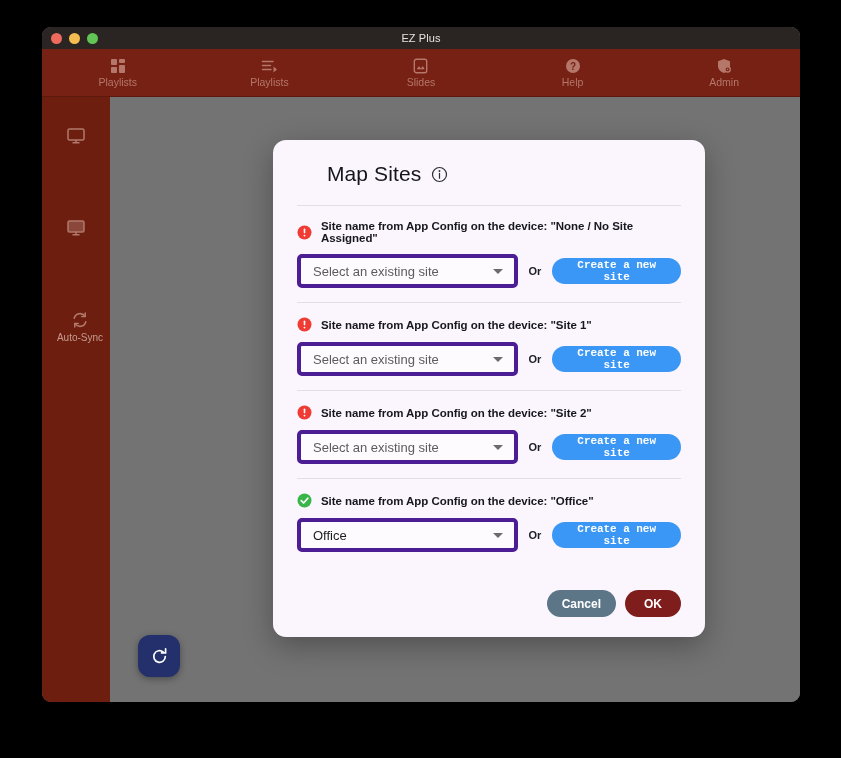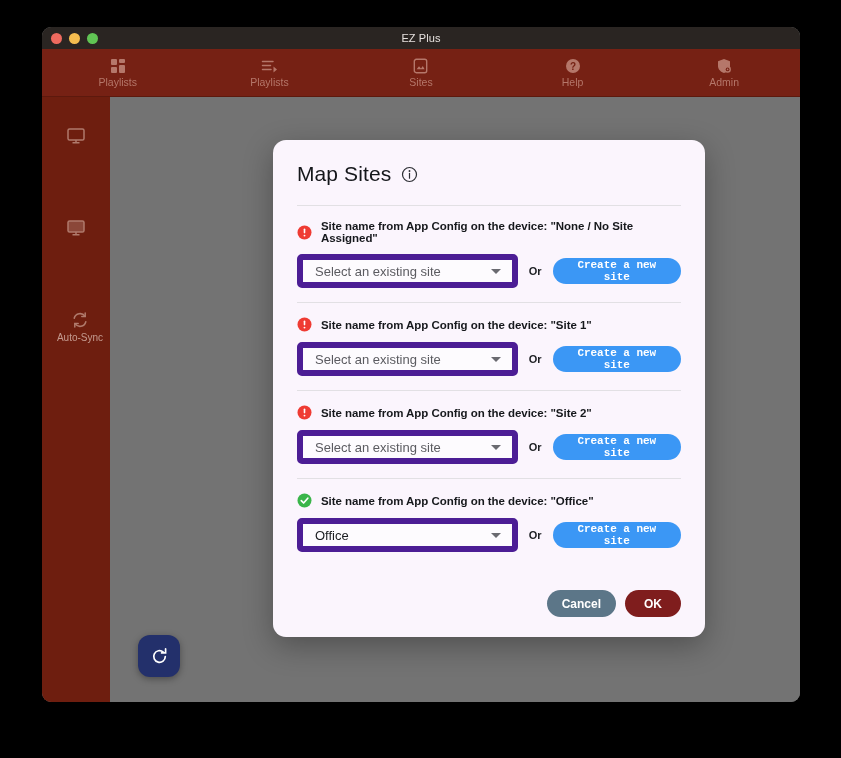--- a/index.html
+++ b/index.html
@@ -148,20 +148,21 @@
     border-radius: 13px;
     padding: 22px 24px 20px 24px;
     box-shadow: 0 9px 30px rgba(0,0,0,0.30);
     z-index: 10;
   }
   .modal-title-row {
     display: flex;
     align-items: center;
     gap: 10px;
     padding-bottom: 19px;
+    margin-left: 30px;
   }
   .modal-title {
     font-size: 21px;
     font-weight: 400;
     color: #14161a;
     letter-spacing: 0.1px;
   }
   .info-icon svg { display: block; }
 
   .divider {
@@ -189,21 +190,21 @@
 
   .site-controls {
     display: flex;
     align-items: center;
     gap: 11px;
   }
   .select-box {
     width: 245px;
     height: 34px;
     background: #fdfbfe;
-    border: 6px solid #4c1d95;
+    border: 4px solid #4c1d95;
     border-radius: 5px;
     display: flex;
     align-items: center;
     justify-content: space-between;
     padding: 0 11px 0 12px;
     cursor: pointer;
   }
   .select-value {
     font-size: 13px;
     color: #5b5b60;
@@ -296,21 +297,21 @@
       <span class="nav-label">Playlists</span>
     </div>
 
     <div class="nav-item">
       <span class="nav-icon">
         <svg width="15" height="16" viewBox="0 0 15 16" fill="none" stroke="currentColor" stroke-width="1.4">
           <rect x="1.3" y="1.3" width="12.4" height="13.4" rx="2"></rect>
           <path d="M3.6 11.3 L6 8.2 L8 10.4 L9.8 8 L11.6 11.3 Z" fill="currentColor" stroke="none"></path>
         </svg>
       </span>
-      <span class="nav-label">Sites</span>
+      <span class="nav-label">Slides</span>
     </div>
 
     <div class="nav-item">
       <span class="nav-icon">
         <svg width="16" height="16" viewBox="0 0 16 16">
           <circle cx="8" cy="8" r="7" fill="currentColor"></circle>
           <text x="8" y="11.8" font-size="10" font-weight="bold" text-anchor="middle" fill="#762114" font-family="Liberation Sans, sans-serif">?</text>
         </svg>
       </span>
       <span class="nav-label">Help</span>

